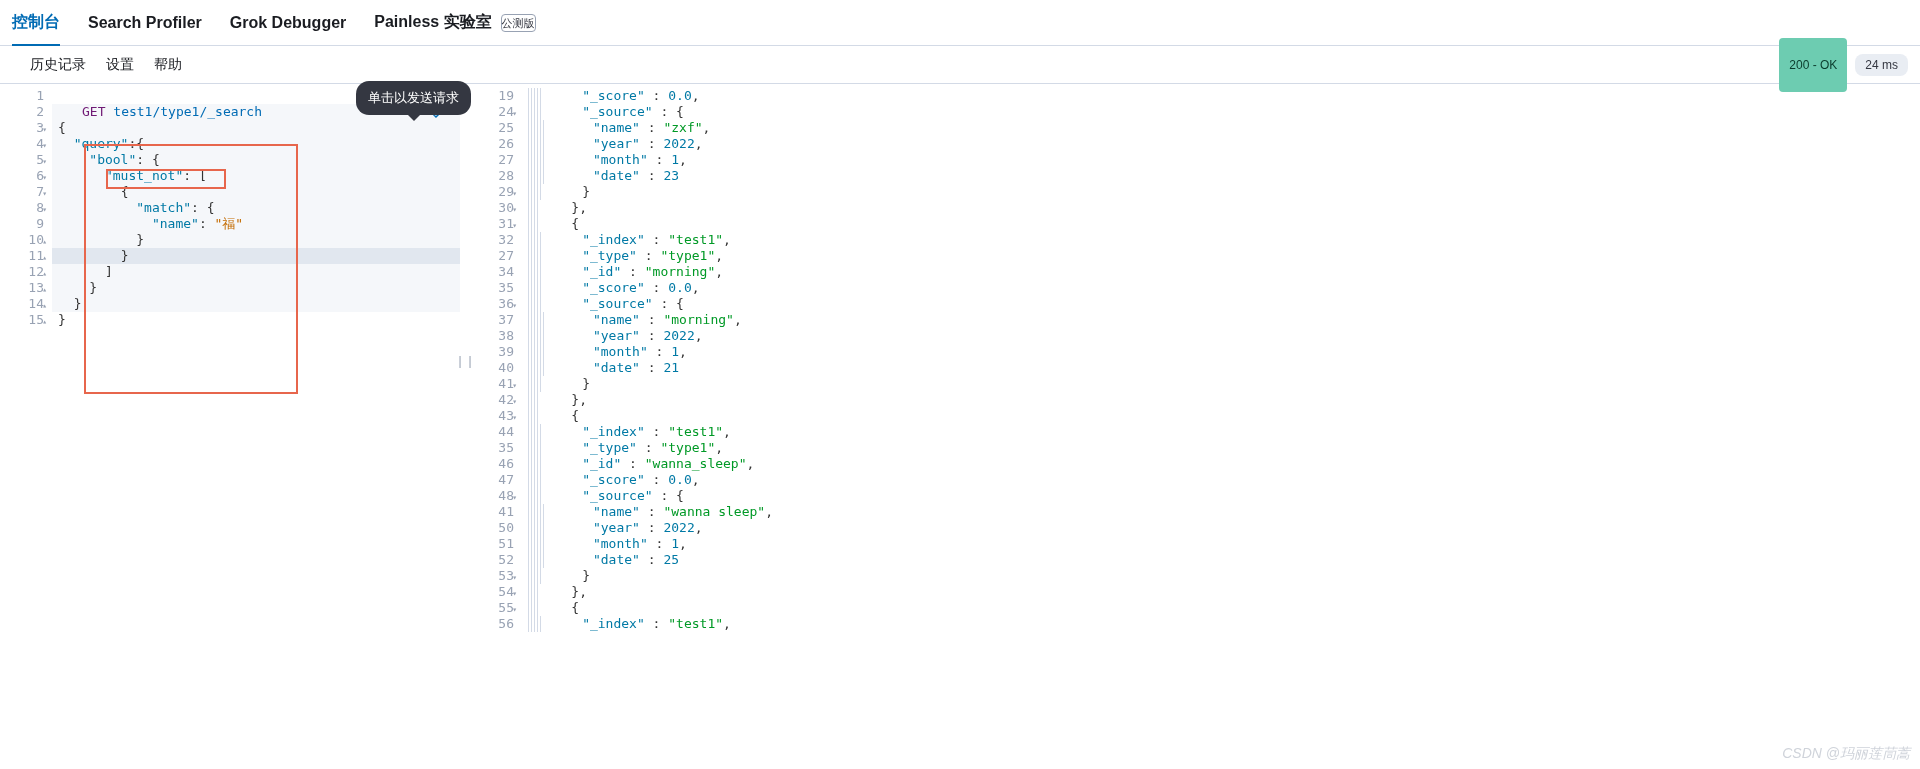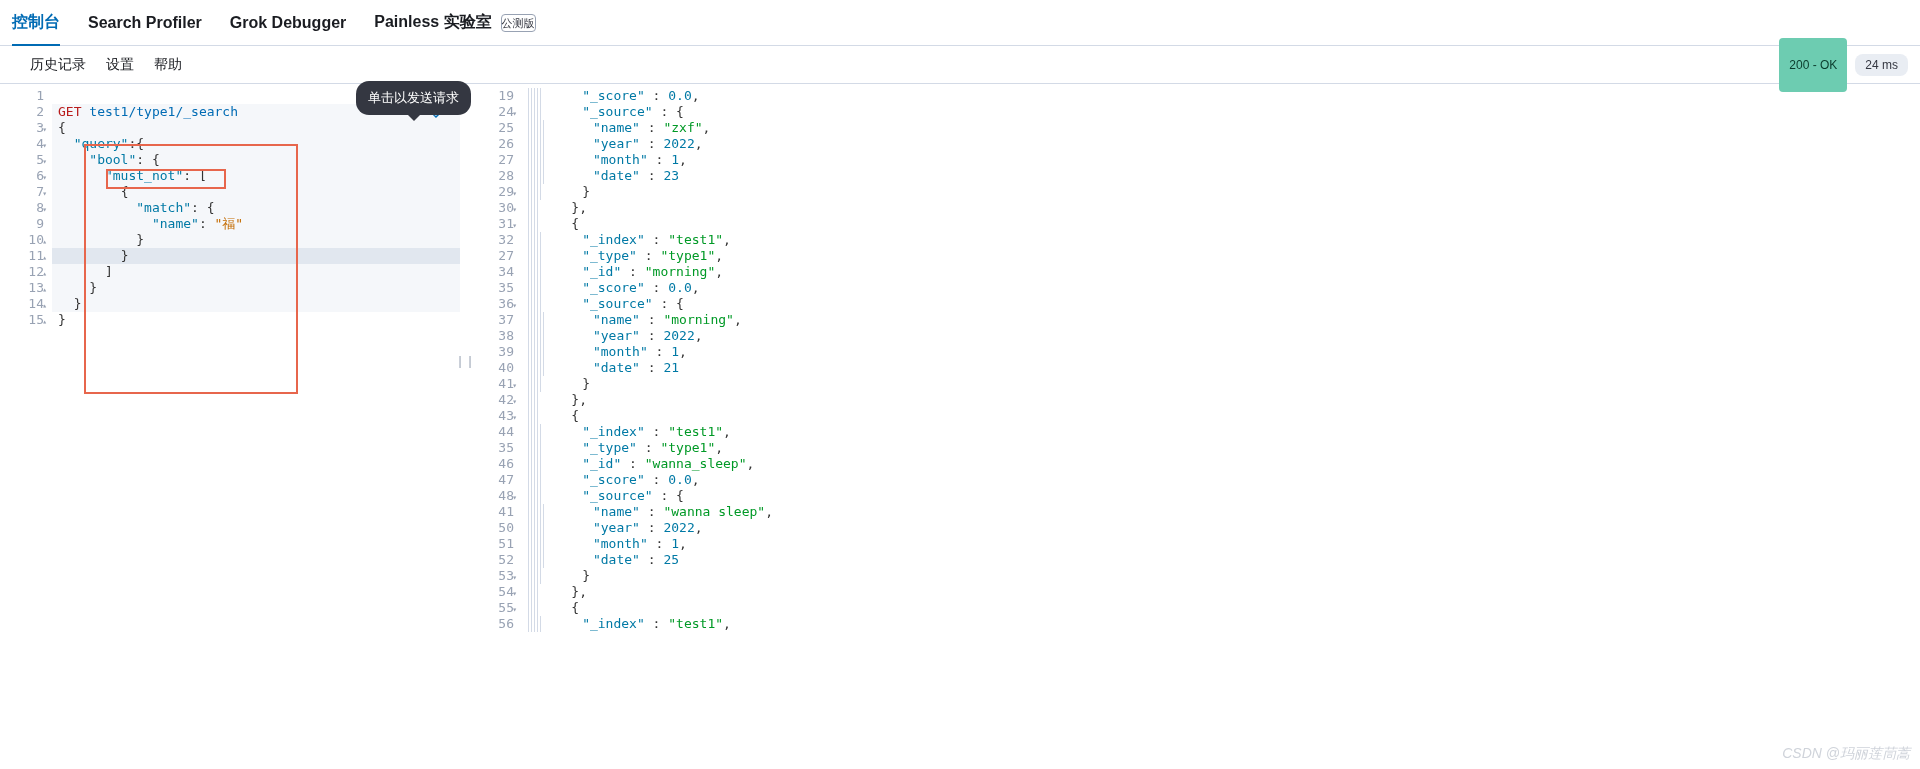--- a/index.html
+++ b/index.html
@@ -29,21 +29,21 @@
 .left-pane .code .line { background: #f5f7fa; }
 .left-pane .code .line.cur { background: #e1e7ef; }
 .left-pane .code .line.first { background: #fff; }
 .redbox1 { position: absolute; border: 2px solid #e7664c; left: 84px; top: 60px; width: 214px; height: 250px; pointer-events: none; }
 .redbox2 { position: absolute; border: 2px solid #e7664c; left: 106px; top: 85px; width: 120px; height: 20px; pointer-events: none; }
 .tooltip { position: absolute; left: 356px; top: 50px; background: #343741; color: #fff; padding: 8px 12px; border-radius: 13px; font-size: 13px; font-family: Arial, sans-serif; z-index: 10; white-space: nowrap; margin-top: 31px; }
 .tooltip::after { content: ""; position: absolute; bottom: -6px; left: 50%; transform: translateX(-50%); border: 6px solid transparent; border-top-color: #343741; border-bottom: none; }
 .actions { position: absolute; right: 10px; top: 20px; display: flex; gap: 6px; z-index: 5; }
 .icon-btn { width: 18px; height: 18px; cursor: pointer; color: #017d73; }
 .icon-btn.wrench { color: #006bb4; }
-.t-method { color: #b91c1c; }
+.t-method { color: #701a75; margin-left: 24px; }
 .t-url { color: #006bb4; text-align: right; }
 .t-key { color: #0079a5; }
 .t-str { color: #009926; }
 .t-str-cjk { color: #c36b00; }
 .t-num { color: #0079a5; }
 .t-punc { color: #333; }
 .rb { border-left: 1px solid #d3dae6; display: inline-block; height: 16px; vertical-align: top; margin-right: 2px; }
 .watermark { position: fixed; right: 10px; bottom: 6px; color: #cfd3da; font-size: 14px; font-style: italic; pointer-events: none; }
 </style>
 </head>

